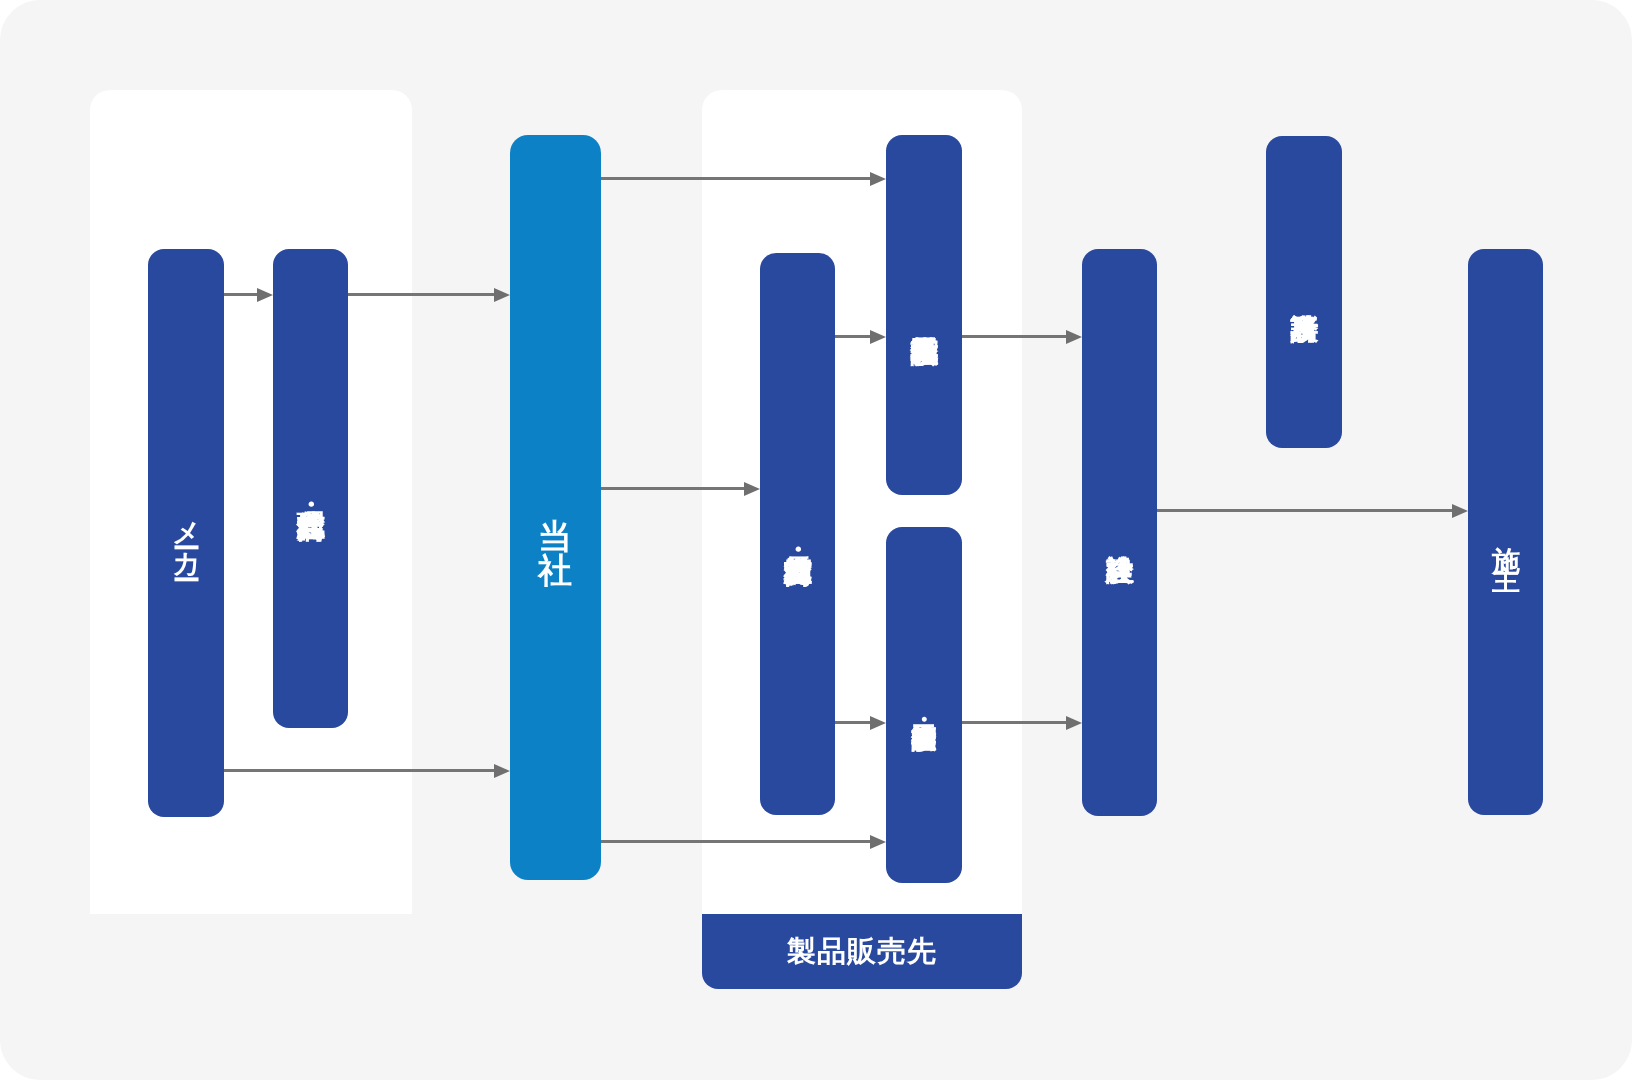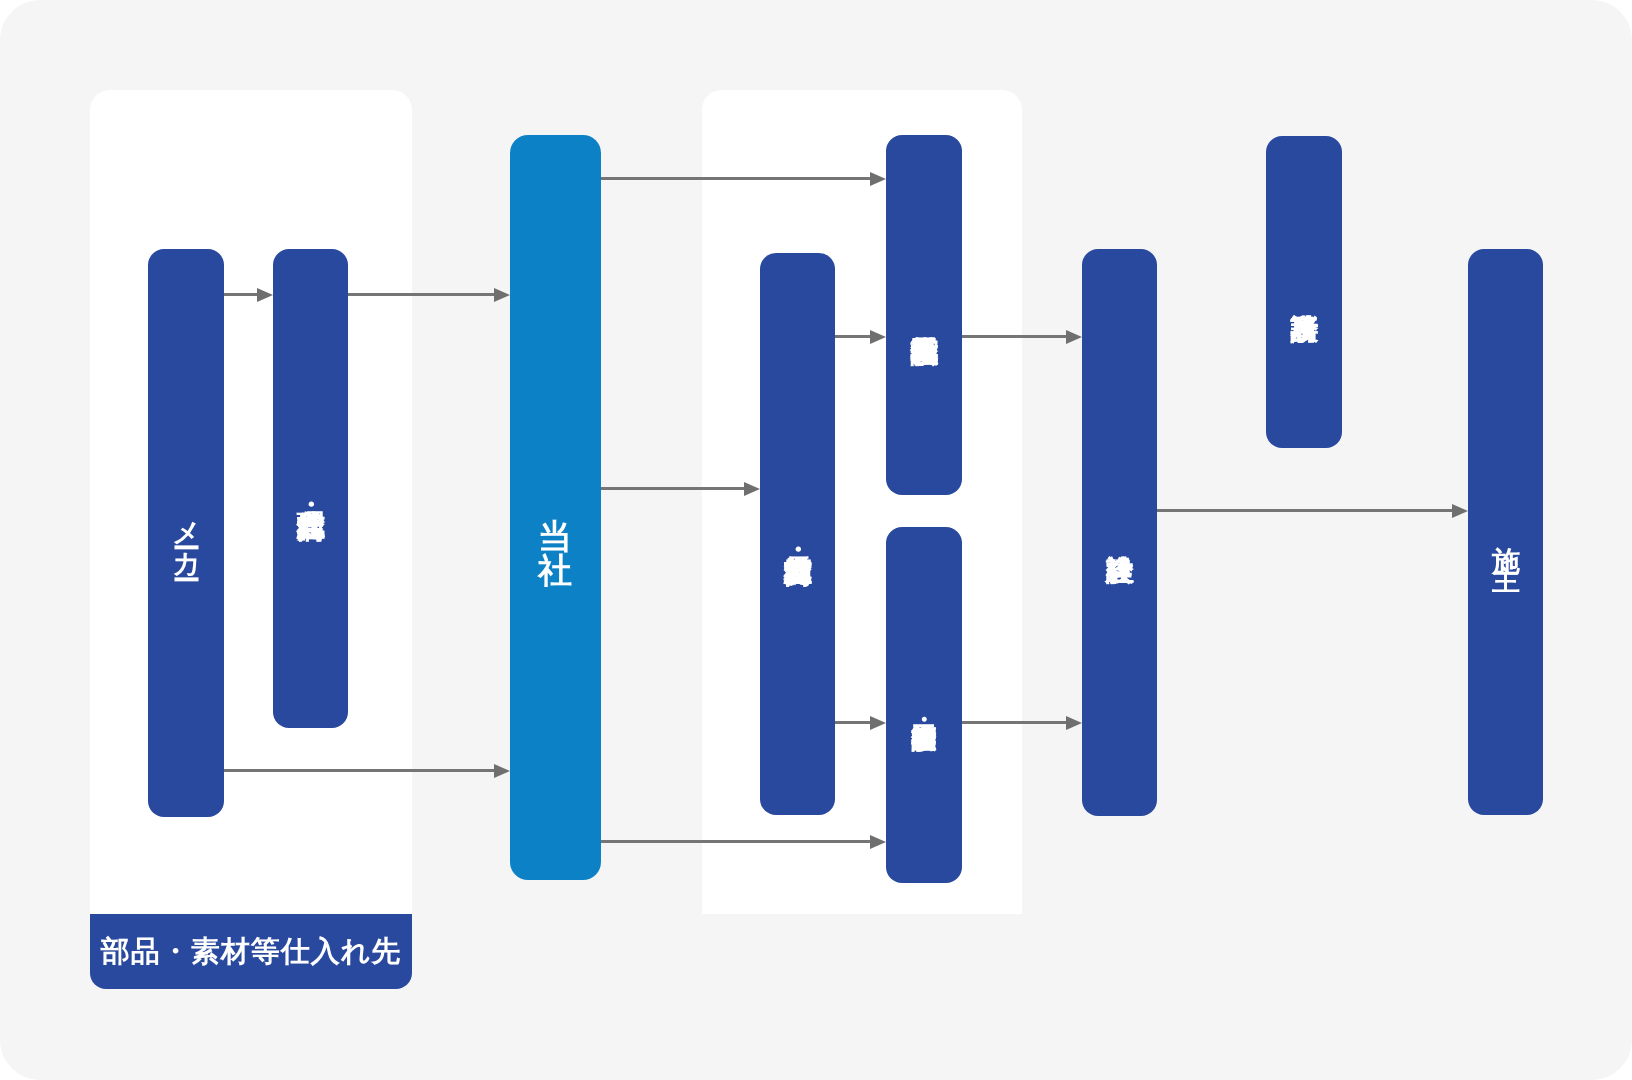--- a/index.html
+++ b/index.html
@@ -70,25 +70,25 @@
     border-top: 7px solid transparent;
     border-bottom: 7px solid transparent;
   }
 </style>
 </head>
 <body>
 
 <div class="canvas">
 
   <div class="group-panel" style="left:90px; top:90px; width:322px; height:824px;"></div>
-  <div class="group-label" style="left:90px; top:914px; width:322px; height:75px;">
-    <span>部品・素材等仕入れ先</span>
-  </div>
 
   <div class="group-panel" style="left:702px; top:90px; width:320px; height:824px;"></div>
+  <div class="group-label" style="left:702px; top:914px; width:320px; height:75px;">
+    <span>製品販売先</span>
+  </div>
 
   <div class="arrow" style="left:224px; top:293px; width:33px;"></div>
   <div class="arrow" style="left:348px; top:293px; width:146px;"></div>
   <div class="arrow" style="left:224px; top:769px; width:270px;"></div>
   <div class="arrow" style="left:601px; top:177px; width:269px;"></div>
   <div class="arrow" style="left:601px; top:487px; width:143px;"></div>
   <div class="arrow" style="left:601px; top:840px; width:269px;"></div>
   <div class="arrow" style="left:835px; top:335px; width:35px;"></div>
   <div class="arrow" style="left:835px; top:721px; width:35px;"></div>
   <div class="arrow" style="left:962px; top:335px; width:104px;"></div>

